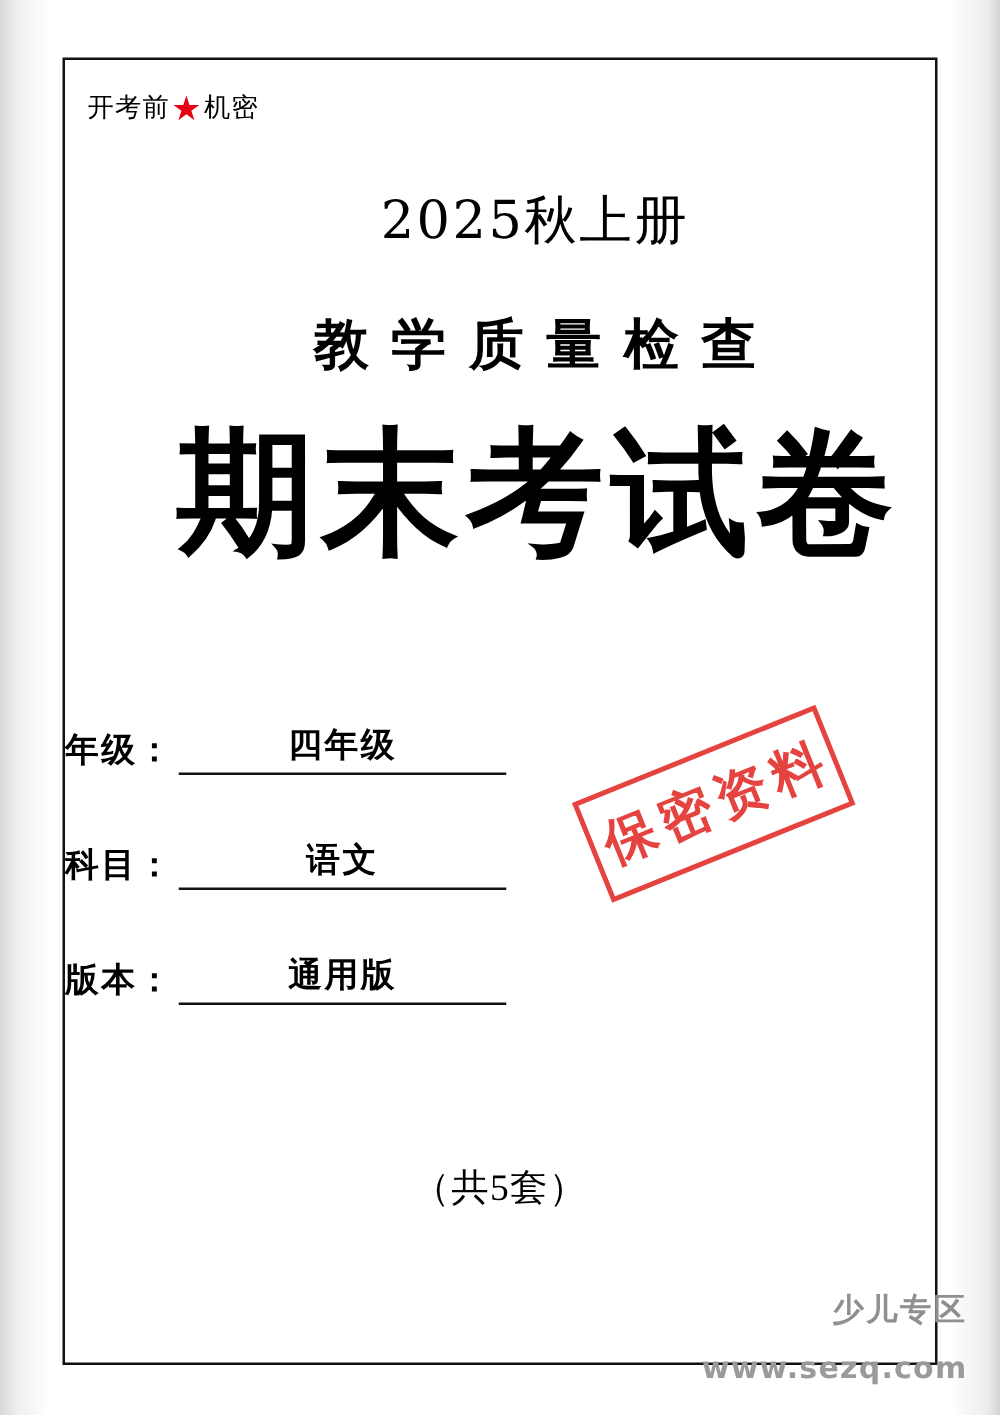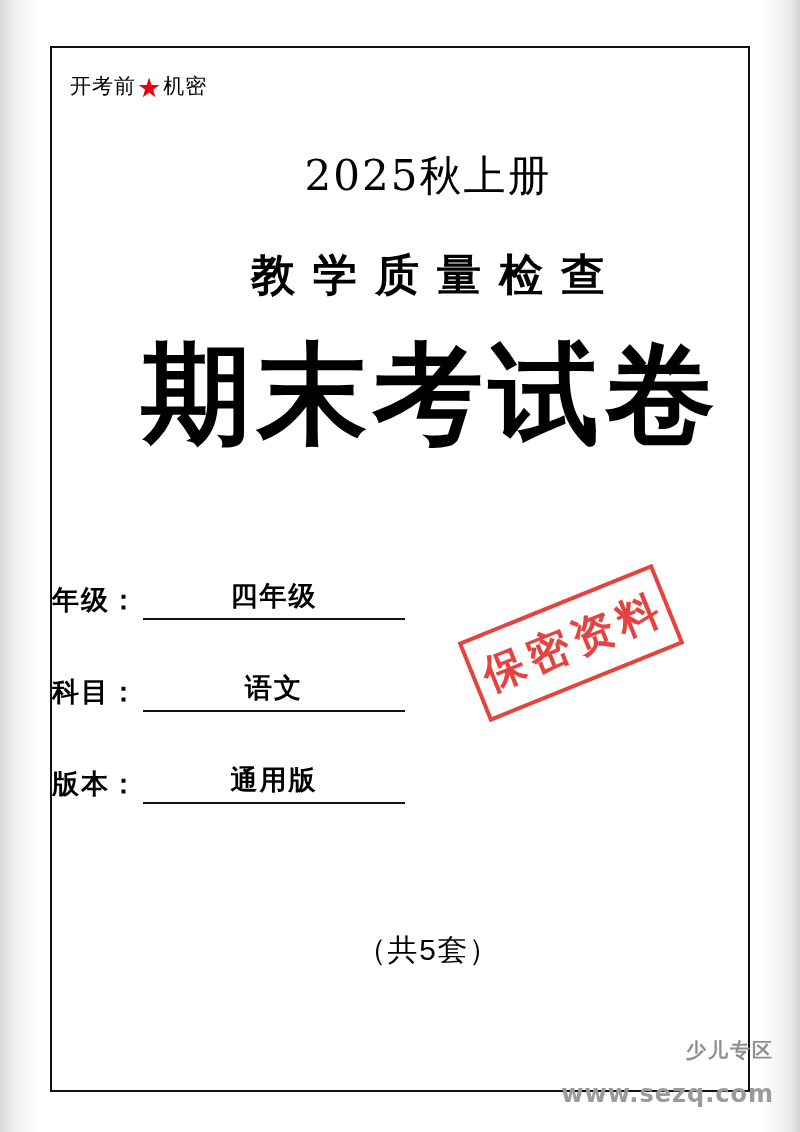--- a/index.html
+++ b/index.html
@@ -154,39 +154,38 @@
     opacity: 0.92;
   }
 
   
   .set-count {
     position: absolute;
     left: 52px;
     top: 930px;
     width: 696px;
     text-align: center;
-    font-family: Liberation Mono, monospace;
+    font-family: Liberation Serif, serif;
     font-size: 30px;
     letter-spacing: 1px;
     color: #000;
-    margin-left: 28px;
   }
 
   
   .watermark {
     position: absolute;
     right: 26px;
     bottom: 24px;
     text-align: right;
     color: #8a8a8a;
   }
   .wm-brand {
     font-family: "DejaVu Sans", sans-serif;
     font-weight: bold;
-    font-size: 20px;
+    font-size: 25px;
     letter-spacing: 2px;
     color: #8f8f8f;
   }
   .wm-url {
     font-family: "DejaVu Sans", sans-serif;
     font-weight: bold;
     font-size: 24px;
     letter-spacing: 1px;
     color: #9a9a9a;
     margin-top: 16px;

